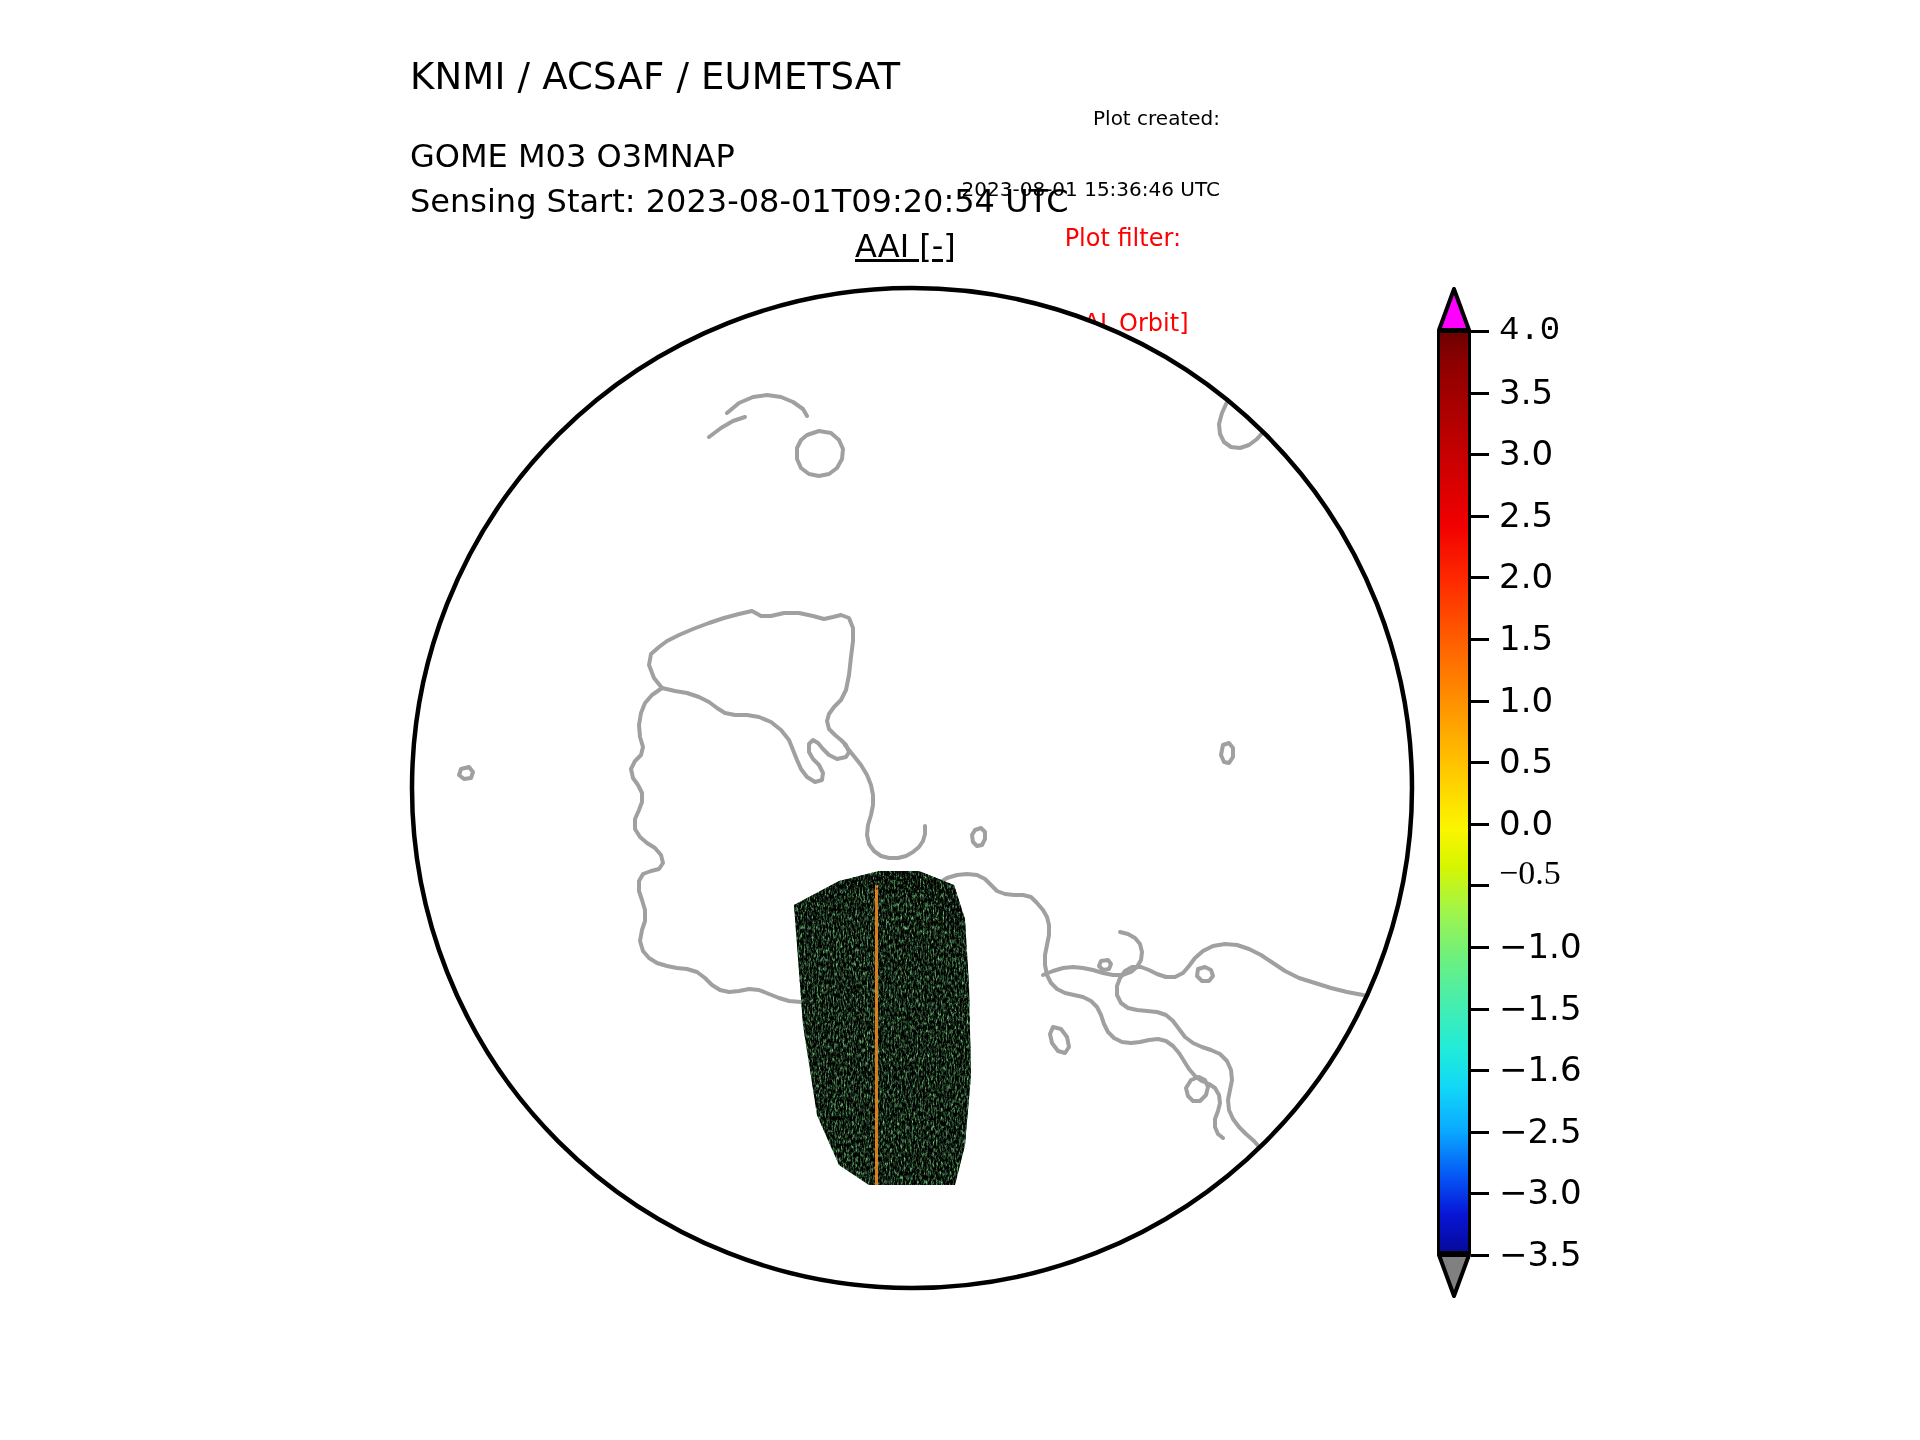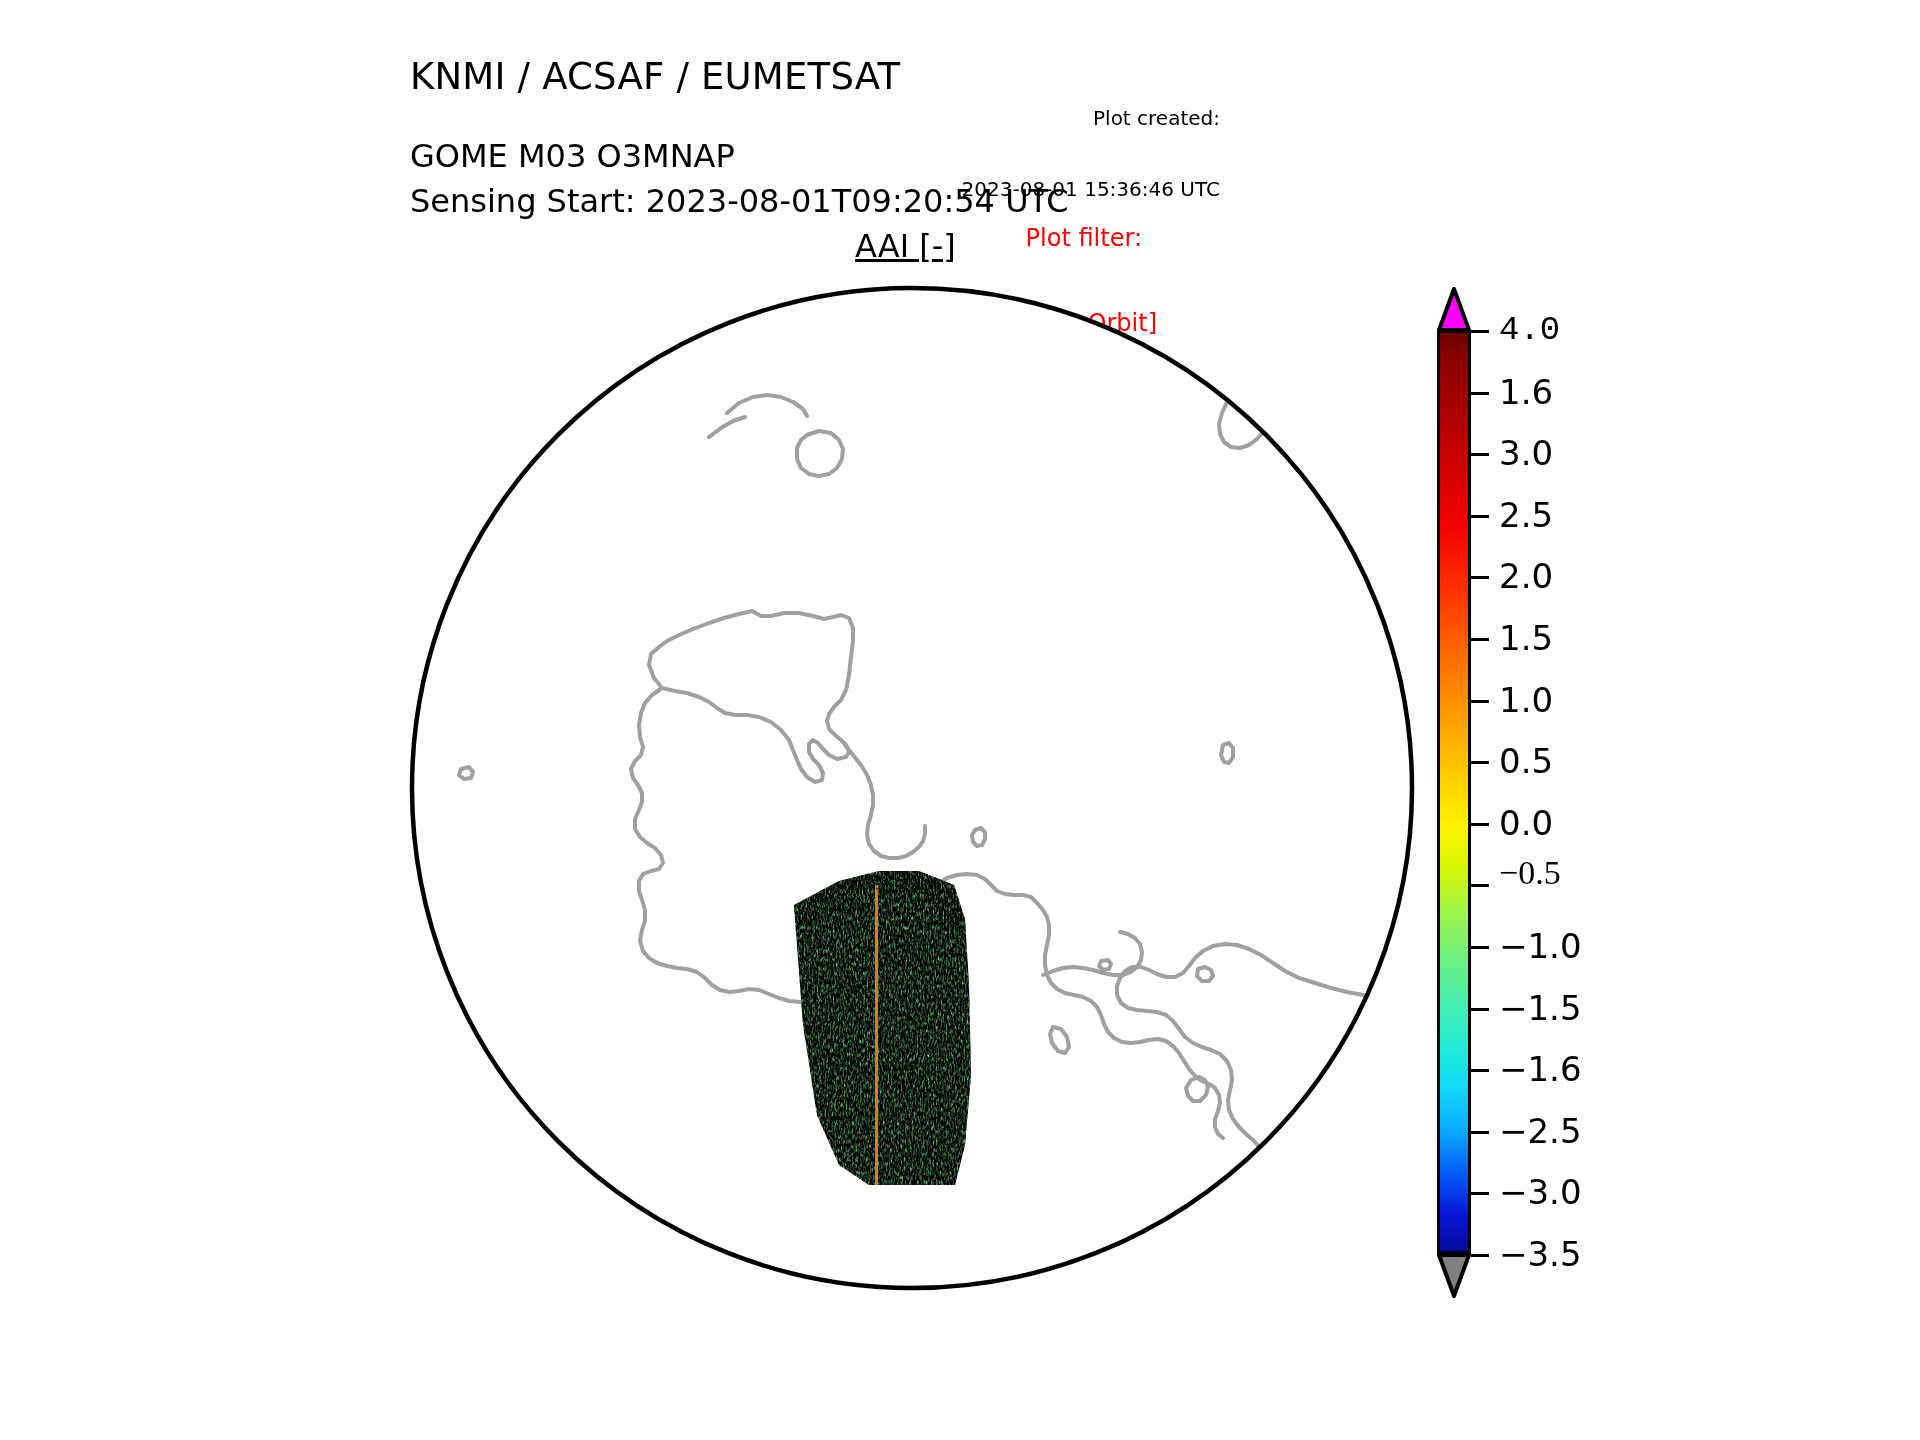--- a/index.html
+++ b/index.html
@@ -11,21 +11,21 @@
   #org-title{left:410px;top:55px;font-size:37px;color:#000000;letter-spacing:0.2px;}
 
   #dataset-title{left:410px;top:138px;font-size:32px;}
   #sensing-start{left:410px;top:183px;font-size:32px;}
   #quantity-title{left:855px;top:228px;font-size:32px;text-decoration:underline;}
 
   #created-block{right:700px;top:60px;font-size:20px;text-align:right;margin-left:8px;}
   #created-block div{text-align:right;}
 
   #filter-block{right:700px;top:167px;font-size:24px;color:#ff0000;text-align:right;}
-  #filter-block div{text-align:left;}
+  #filter-block div{text-align:center;}
 
   
   #map-area{position:absolute;left:409px;top:285px;width:1006px;height:1006px;}
   #map-svg{display:block;width:1006px;height:1006px;}
 
   
   #colorbar-group{position:absolute;left:1437px;top:287px;width:420px;height:1015px;}
   #cb-over-arrow{position:absolute;left:0px;top:0px;width:34px;height:44px;}
   #cb-bar{position:absolute;left:0px;top:43px;width:34px;height:924px;
           border:3px solid #000;box-sizing:border-box;
@@ -254,21 +254,21 @@
   <div id="cb-bar"></div>
 
   <svg id="cb-under-arrow" viewBox="0 0 34 46" xmlns="http://www.w3.org/2000/svg">
     <polygon points="17,44 2,3 32,3" fill="#808080" stroke="#000" stroke-width="4" stroke-linejoin="round"></polygon>
   </svg>
 
   <div id="cb-ticks">
       <div class="cb-tick" style="top: 43px;"></div>
       <div class="cb-label" style="top: 43px; font-family: Liberation Mono, monospace;">4.0</div>
       <div class="cb-tick" style="top: 104.6px;"></div>
-      <div class="cb-label" style="top: 104.6px;">1.6</div>
+      <div class="cb-label" style="top: 104.6px;">3.5</div>
       <div class="cb-tick" style="top: 166.2px;"></div>
       <div class="cb-label" style="top: 166.2px;">3.0</div>
       <div class="cb-tick" style="top: 227.8px;"></div>
       <div class="cb-label" style="top: 227.8px;">2.5</div>
       <div class="cb-tick" style="top: 289.4px;"></div>
       <div class="cb-label" style="top: 289.4px;">2.0</div>
       <div class="cb-tick" style="top: 351px;"></div>
       <div class="cb-label" style="top: 351px;">1.5</div>
       <div class="cb-tick" style="top: 412.6px;"></div>
       <div class="cb-label" style="top: 412.6px;">1.0</div>

